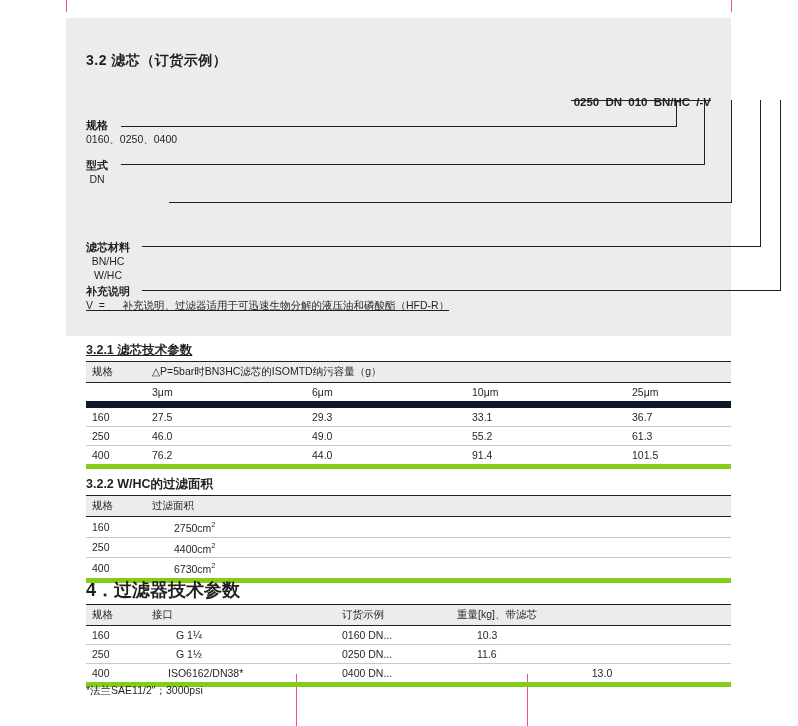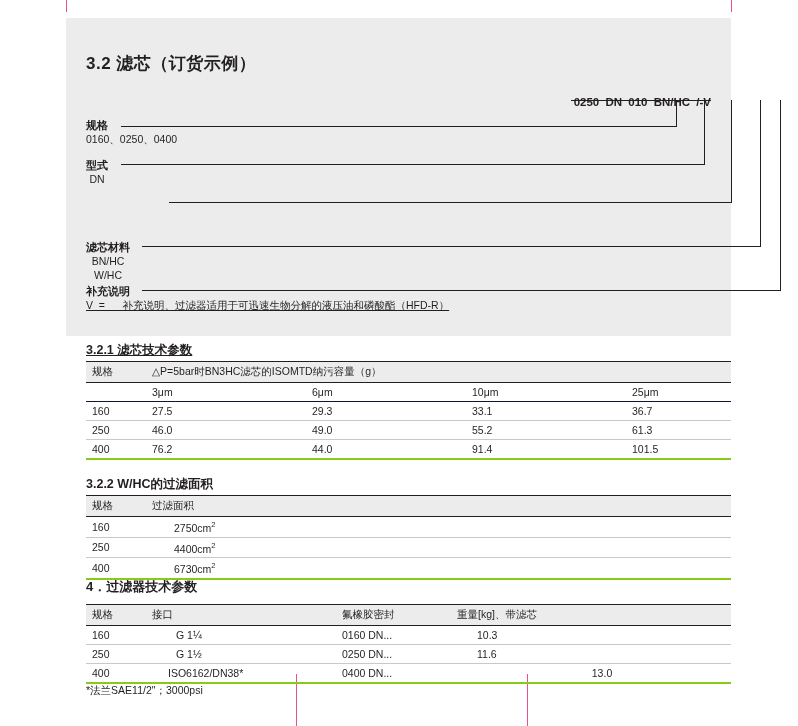--- a/index.html
+++ b/index.html
@@ -41,21 +41,21 @@
     top: 18px;
     width: 665px;
     height: 318px;
     background: #ececec;
   }
 
   .panel-title {
     position: absolute;
     left: 20px;
     top: 34px;
-    font-size: 17px;
+    font-size: 14px;
     font-weight: bold;
     letter-spacing: .5px;
   }
 
   
   .code-string {
     position: absolute;
     top: 66px;
     right: 20px;
     font-size: 11.5px;
@@ -107,21 +107,21 @@
   
   .h3 {
     position: absolute;
     left: 20px;
     font-size: 12.5px;
     font-weight: bold;
   }
   .h2 {
     position: absolute;
     left: 20px;
-    font-size: 13px;
+    font-size: 18px;
     font-weight: bold;
   }
 
   
   table.data {
     position: absolute;
     border-collapse: collapse;
     font-size: 10.5px;
     width: 645px;
     left: 20px;
@@ -134,27 +134,27 @@
   }
   table.data thead th {
     background: #ececec;
     border-top: 1px solid #231f20;
     border-bottom: 1px solid #231f20;
     font-size: 10.5px;
   }
   table.data thead.plain th {
     background: transparent;
     border-top: none;
-    border-bottom: 1px solid #0f172a;
+    border-bottom: 7px solid #0f172a;
   }
   table.data tbody td {
     border-bottom: 1px solid #c9c9c9;
   }
   table.data tbody tr:last-child td {
-    border-bottom: 2px solid #84cc16;
+    border-bottom: 5px solid #84cc16;
   }
   sup { font-size: 7.5px; vertical-align: super; }
 
   .note {
     position: absolute;
     left: 20px;
     font-size: 10.5px;
   }
 </style>
 </head>
@@ -283,21 +283,21 @@
     </tbody>
   </table>
 
   <div class="h2" style="top:578px;">4．过滤器技术参数</div>
 
   <table class="data" style="top:604px;">
     <thead>
       <tr>
         <th style="width:50px;">规格</th>
         <th style="width:180px;">接口</th>
-        <th style="width:105px;">氟橡胶密封</th>
+        <th style="width:105px;">订货示例</th>
         <th>重量[kg]、带滤芯</th>
       </tr>
     </thead>
     <tbody>
       <tr>
         <td>160</td>
         <td style="padding-left:30px;">G 1¼</td>
         <td>0160 DN...</td>
         <td style="padding-left:26px;">10.3</td>
       </tr>

